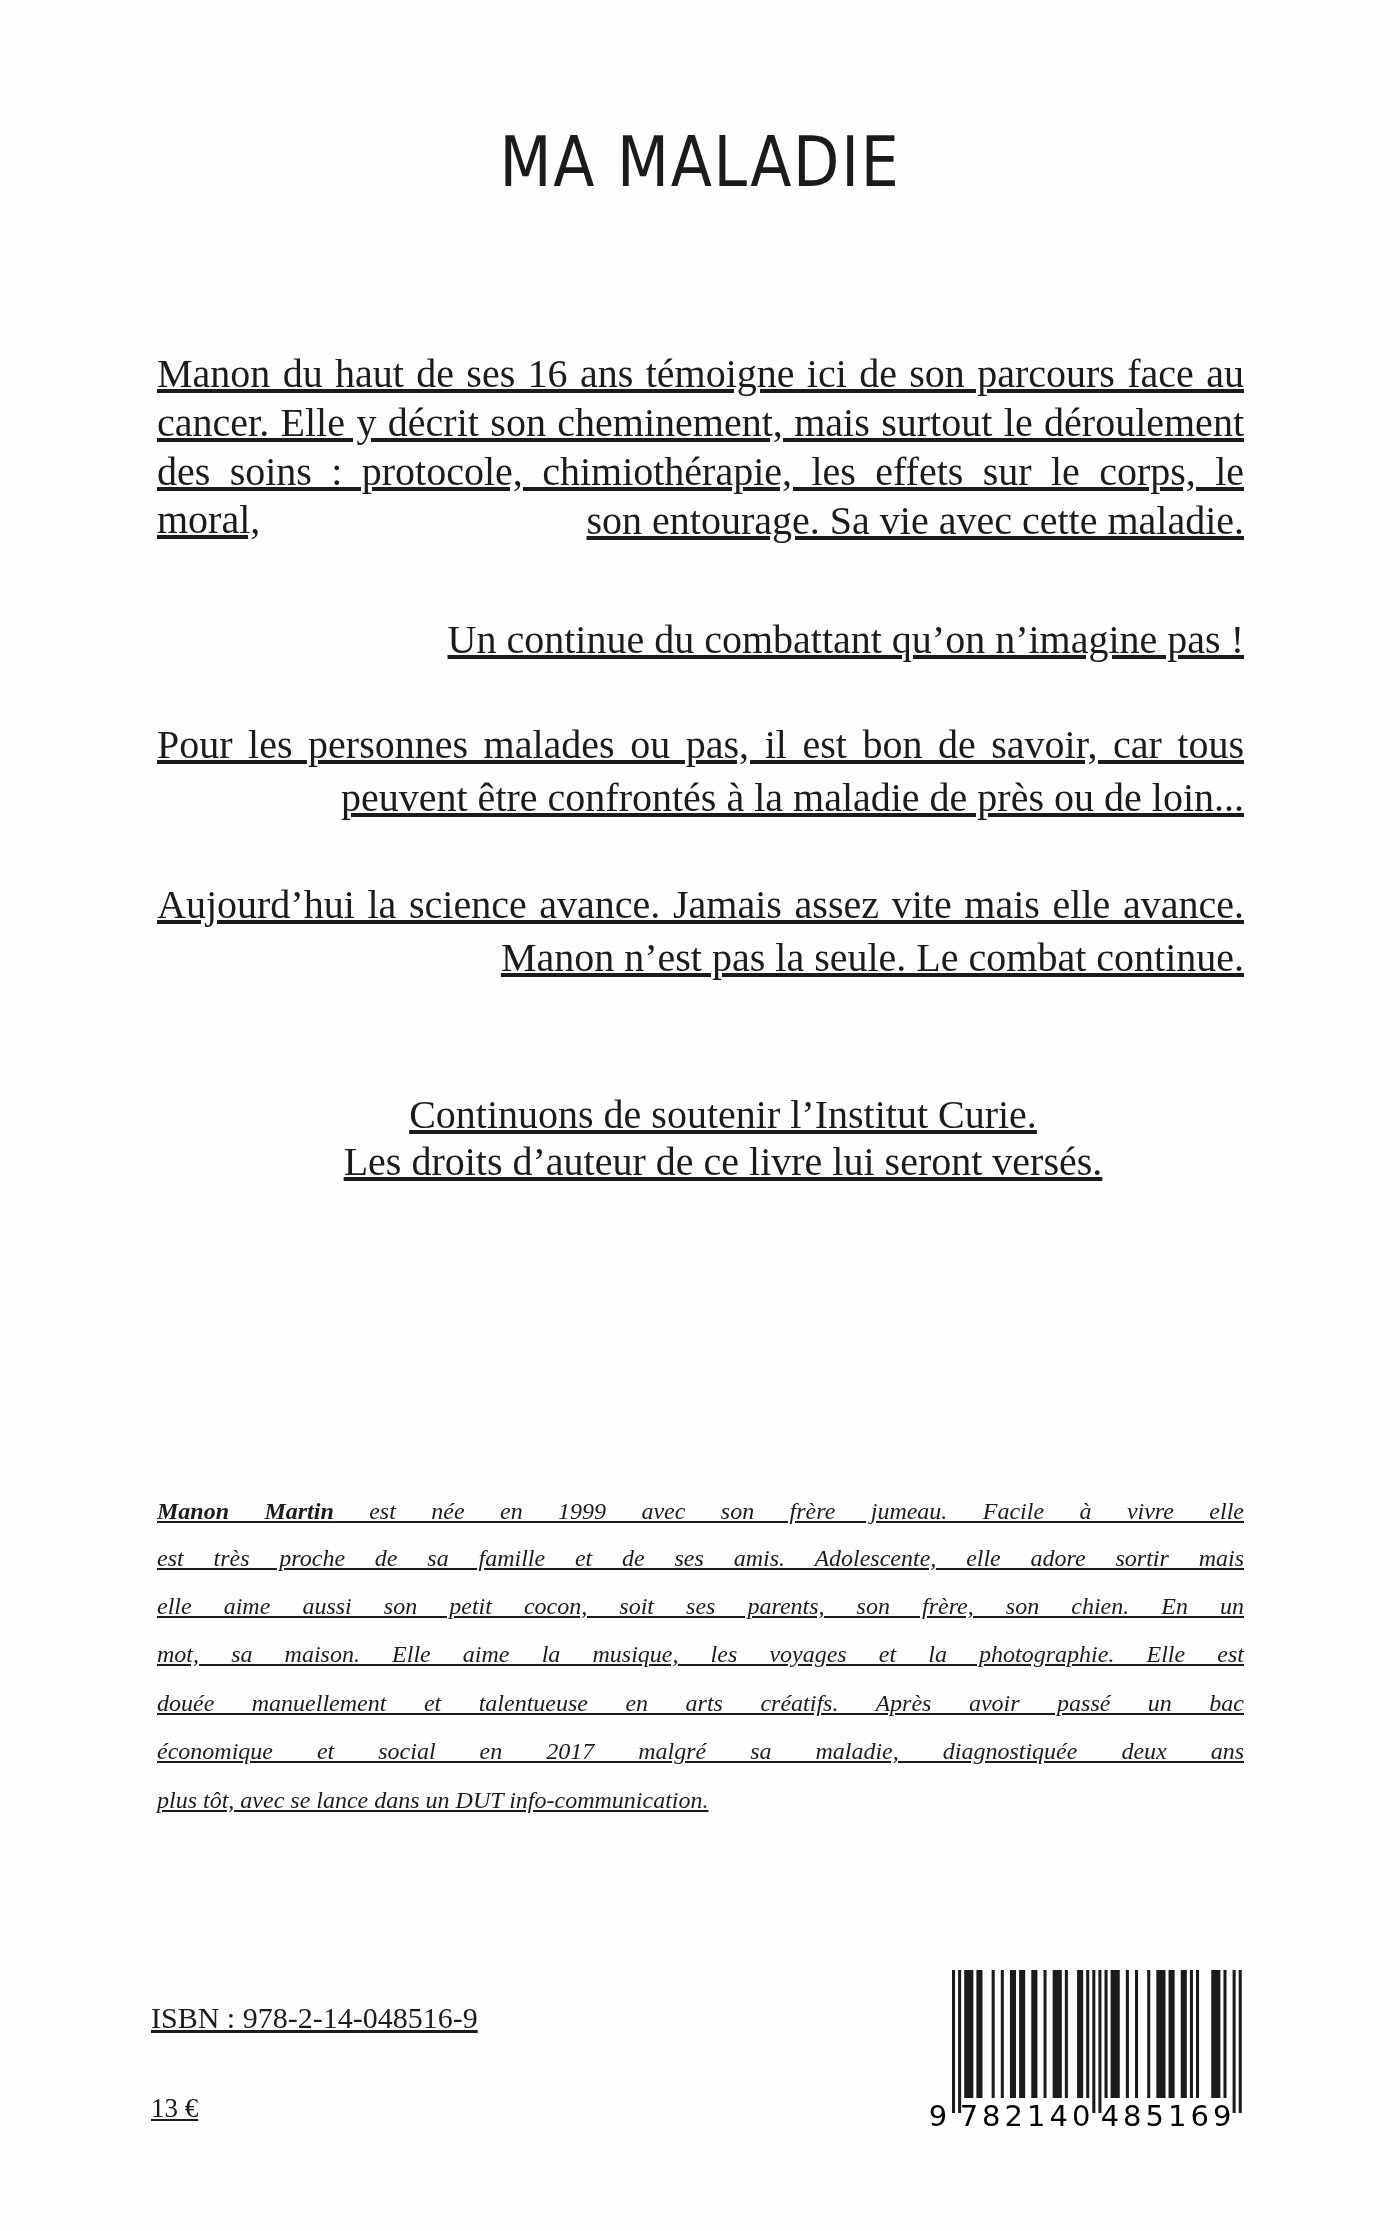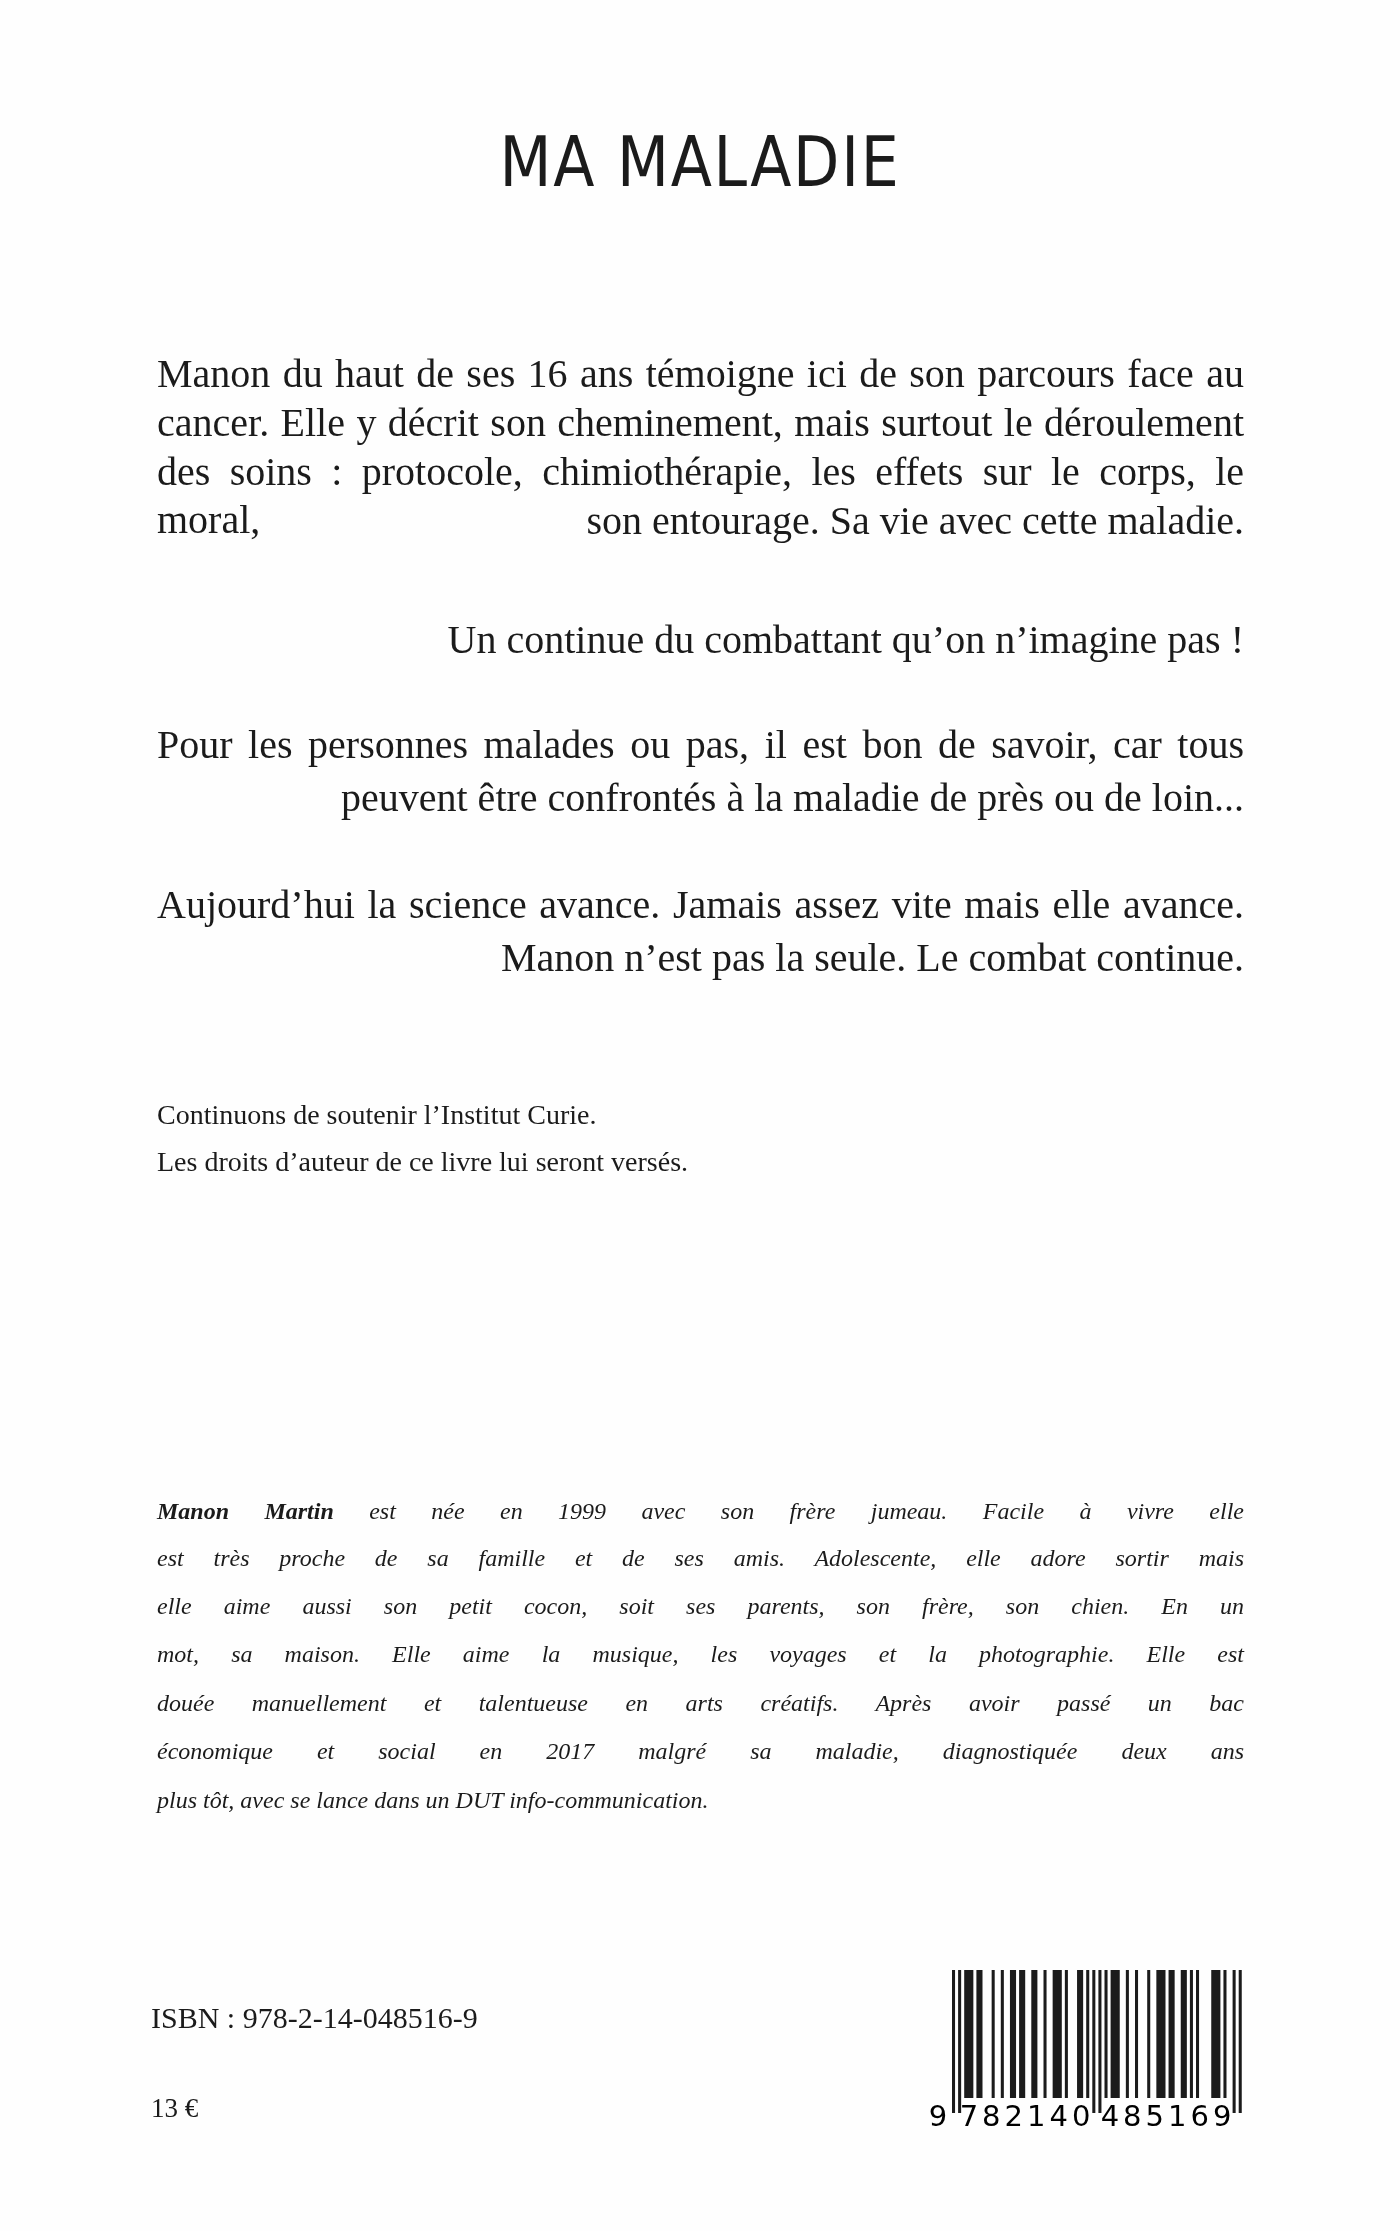--- a/index.html
+++ b/index.html
@@ -5,29 +5,29 @@
   html, body { margin: 0; padding: 0; background: #fefefe; }
   body { width: 1400px; height: 2231px; position: relative; overflow: hidden; color: #1b1b1b; }
   .title {
     position: absolute; left: 0; width: 1400px; top: 118px;
     text-align: center;
     font-family: "DejaVu Sans", sans-serif;
     font-size: 70px; font-weight: normal; letter-spacing: 2px;
     transform: scaleX(0.86); transform-origin: 700px 0;
     line-height: 88px;
   }
-  .serif { font-family: "Liberation Serif", serif; }
+  .serif { font-family: "Liberation Serif", serif; text-decoration: underline; }
   .line {
     position: absolute; left: 157px; width: 1087px;
     font-size: 40px; line-height: 48px; white-space: nowrap; text-align: right;
   }
   .line.j { text-align: justify; text-align-last: justify; white-space: normal; }
   .center {
-    position: absolute; left: 157px; width: 1132px; 
-    font-size: 28px; line-height: 48px; white-space: nowrap;
+    position: absolute; left: 157px; width: 1132px; text-align: center;
+    font-size: 40px; line-height: 48px; white-space: nowrap;
   }
   .bio {
     position: absolute; left: 157px; width: 1087px;
     font-size: 24px; line-height: 48px; font-style: italic;
   }
   .bio.j { text-align: justify; text-align-last: justify; }
   .bio b { font-weight: bold; }
   .isbn { position: absolute; left: 151px; top: 2000px; font-size: 30px; line-height: 36px; }
   .price { position: absolute; left: 151px; top: 2085px; font-size: 27px; line-height: 46px; }
   #barcode { position: absolute; left: 920px; top: 1960px; }

